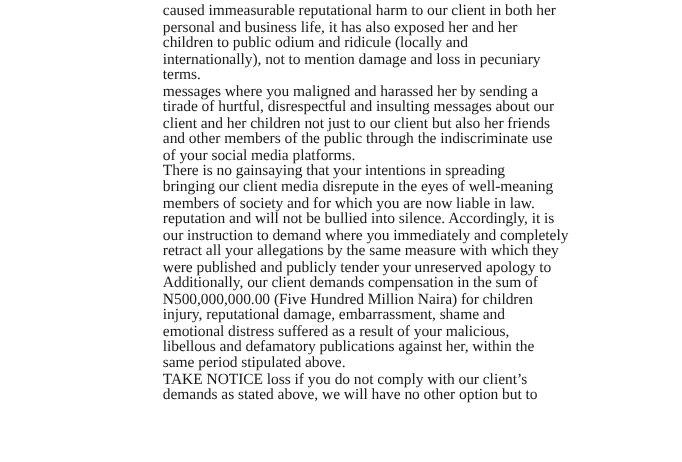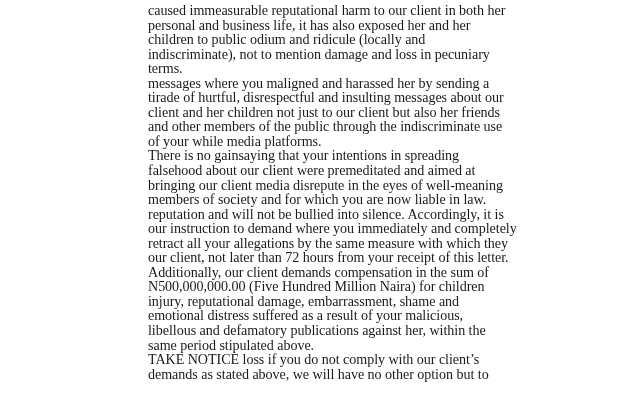--- a/index.html
+++ b/index.html
@@ -31,35 +31,34 @@
     }
     b { font-weight: normal; }
   </style>
 </head>
 <body>
 
 <div class="page">
   <span class="line">caused immeasurable reputational harm to our client in both her</span>
   <span class="line">personal and business life, it has also exposed her and her</span>
   <span class="line">children to public odium and ridicule (locally and</span>
-  <span class="line">indiscriminate), not to mention damage and loss in pecuniary</span>
+  <span class="line">internationally), not to mention damage and loss in pecuniary</span>
   <span class="line">terms.</span>
   <span class="line">messages where you maligned and harassed her by sending a</span>
   <span class="line">tirade of hurtful, disrespectful and insulting messages about our</span>
   <span class="line">client and her children not just to our client but also her friends</span>
   <span class="line">and other members of the public through the indiscriminate use</span>
-  <span class="line">of your while media platforms.</span>
+  <span class="line">of your social media platforms.</span>
   <span class="line">There is no gainsaying that your intentions in spreading</span>
-  <span class="line">falsehood about our client were premeditated and aimed at</span>
   <span class="line">bringing our client media disrepute in the eyes of well-meaning</span>
   <span class="line">members of society and for which you are now liable in law.</span>
   <span class="line">reputation and will not be bullied into silence. Accordingly, it is</span>
   <span class="line">our instruction to demand where you immediately and completely</span>
   <span class="line">retract all your allegations by the same measure with which they</span>
-  <span class="line">our client, not later than 72 hours from your receipt of this letter.</span>
+  <span class="line">were published and publicly tender your unreserved apology to</span>
   <span class="line">Additionally, our client demands compensation in the sum of</span>
   <span class="line"><span>N500,000,000.00</span><span> (</span><b>Five Hundred Million Naira</b><span>) for children</span></span>
   <span class="line">injury, reputational damage, embarrassment, shame and</span>
   <span class="line">emotional distress suffered as a result of your malicious,</span>
   <span class="line">libellous and defamatory publications against her, within the</span>
   <span class="line">same period stipulated above.</span>
   <span class="line"><b>TAKE NOTICE</b><span> loss if you do not comply with our client’s</span></span>
   <span class="line">demands as stated above, we will have no other option but to</span>
 </div>
 

